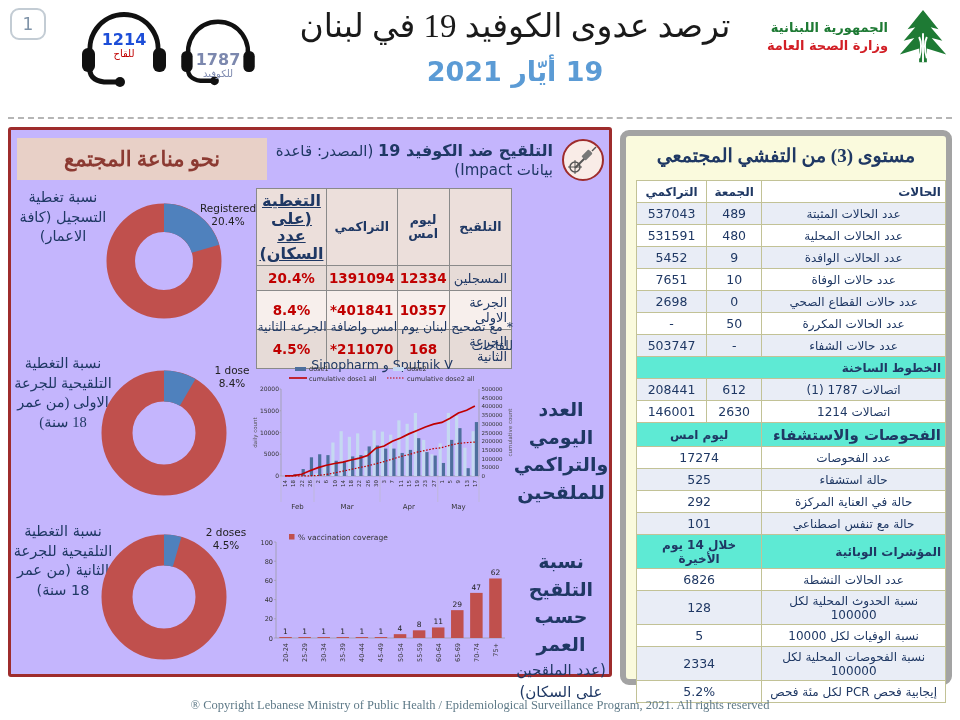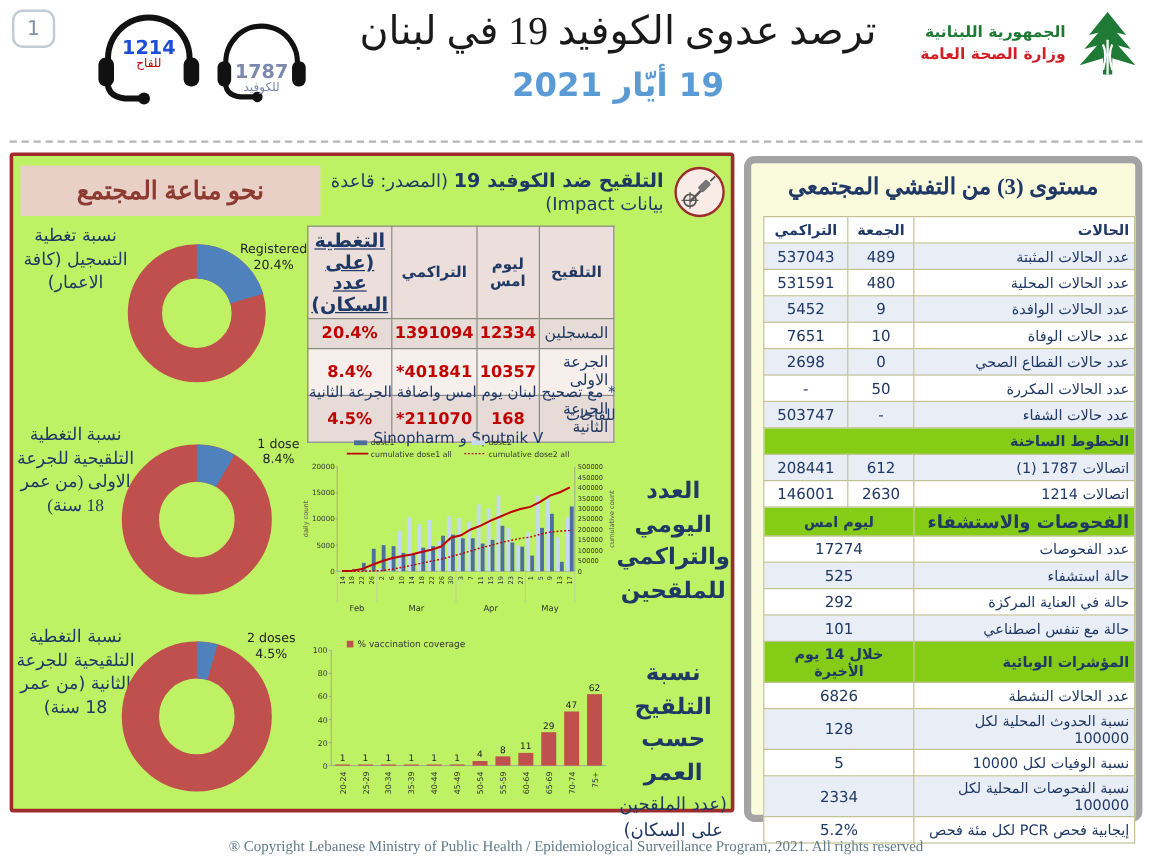--- a/index.html
+++ b/index.html
@@ -17,21 +17,21 @@
   .hs-blue .hs-num { color:#7c88ae; } .hs-blue .hs-lbl { color:#7c88ae; }
   .main-title { position:absolute; left:275px; top:6px; width:480px; text-align:center; direction:rtl; font-family:"Liberation Serif","DejaVu Serif",serif; font-size:33px; color:#1a1a1a; }
   .main-date { position:absolute; left:275px; top:56px; width:480px; text-align:center; direction:rtl; font-weight:bold; font-size:27px; color:#5b9bd5; }
   .logo { position:absolute; right:8px; top:6px; width:200px; height:62px; direction:rtl; display:flex; align-items:center; gap:6px; }
   .logo-text { text-align:right; line-height:1.35; }
   .logo-l1 { color:#1e7a34; font-weight:bold; font-size:13px; }
   .logo-l2 { color:#d21f26; font-weight:bold; font-size:13px; }
   .dashline { position:absolute; left:8px; right:8px; top:117px; border-top:2px dashed #b5b5b5; }
 
   
-  .pink-panel { position:absolute; left:8px; top:127px; width:604px; height:550px; background:#bef264; border:3px solid #9e2c2c; border-radius:3px; }
+  .pink-panel { position:absolute; left:8px; top:127px; width:604px; height:550px; background:#c4b5fd; border:3px solid #9e2c2c; border-radius:3px; }
   .banner { position:absolute; left:6px; top:8px; width:250px; height:42px; background:#e8d0c7; display:flex; align-items:center; justify-content:center; direction:rtl; color:#8c3a32; font-weight:bold; font-size:21px; font-family:"Liberation Serif","DejaVu Serif",serif; }
   .donut-label { position:absolute; width:100px; direction:rtl; text-align:center; color:#1f3864; font-size:14.5px; line-height:1.35; }
   .slice-label { position:absolute; width:78px; text-align:center; color:#222; font-size:10.5px; line-height:1.2; }
   .vax-titlebar { position:absolute; left:242px; top:8px; width:352px; direction:rtl; display:flex; align-items:center; gap:8px; }
   .vax-icon { flex:0 0 44px; }
   .vax-title-text { direction:rtl; color:#1f3864; font-size:15px; line-height:1.25; }
   .vax-title-text b { font-size:16px; }
   .vax-table { position:absolute; left:245px; top:58px; width:256px; border-collapse:collapse; direction:rtl; }
   .vax-table td, .vax-table th { border:1px solid #8a8a8a; text-align:center; vertical-align:middle; }
   .vax-table th { background:#ecdfdb; color:#1f3864; font-size:12.5px; line-height:1.1; padding:3px 2px; height:34px; }
@@ -45,24 +45,24 @@
   .chart-caption { position:absolute; width:104px; direction:rtl; text-align:center; color:#1f3864; font-weight:bold; font-size:19px; line-height:1.45; }
   .chart-caption .sub { font-weight:normal; font-size:15px; color:#1f3864; display:block; margin-top:2px; }
 
   
   .yellow-panel { position:absolute; left:620px; top:130px; width:332px; height:555px; background:#fafadd; border:6px solid #a3a3a3; border-radius:9px; }
   .y-title { position:absolute; left:0; right:0; top:8px; text-align:center; direction:rtl; color:#1f3864; font-weight:bold; font-size:19px; font-family:"Liberation Serif","DejaVu Serif",serif; }
   .cases-table { position:absolute; left:10px; top:44px; width:310px; border-collapse:collapse; direction:rtl; background:#fff; }
   .cases-table td, .cases-table th { border:1px solid #c2c296; color:#1f3864; font-size:12px; padding:2.5px 4px; height:22px; vertical-align:middle; }
   .cases-table th { text-align:right; font-size:12px; background:#fff; }
   .cases-table th.cnum { text-align:center; }
-  .cases-table td.lbl { text-align:right; }
+  .cases-table td.lbl { text-align:center; }
   .cases-table td.num { text-align:center; font-size:12.5px; }
   .cases-table tr.tint td { background:#e9edf6; }
-  .cases-table tr.sectionrow td { background:#84cc16; font-weight:bold; }
+  .cases-table tr.sectionrow td { background:#5eead4; font-weight:bold; }
   .cases-table td.bigsec { font-size:15px; font-weight:bold; }
   .cases-table td.period { text-align:center; font-weight:normal; }
 
   .footer { position:absolute; left:0; right:0; top:698px; text-align:center; color:#5f7a88; font-size:12.5px; font-family:"Liberation Serif","DejaVu Serif",serif; }
 </style>
 </head>
 <body>
 
 <div id="stage">
 

